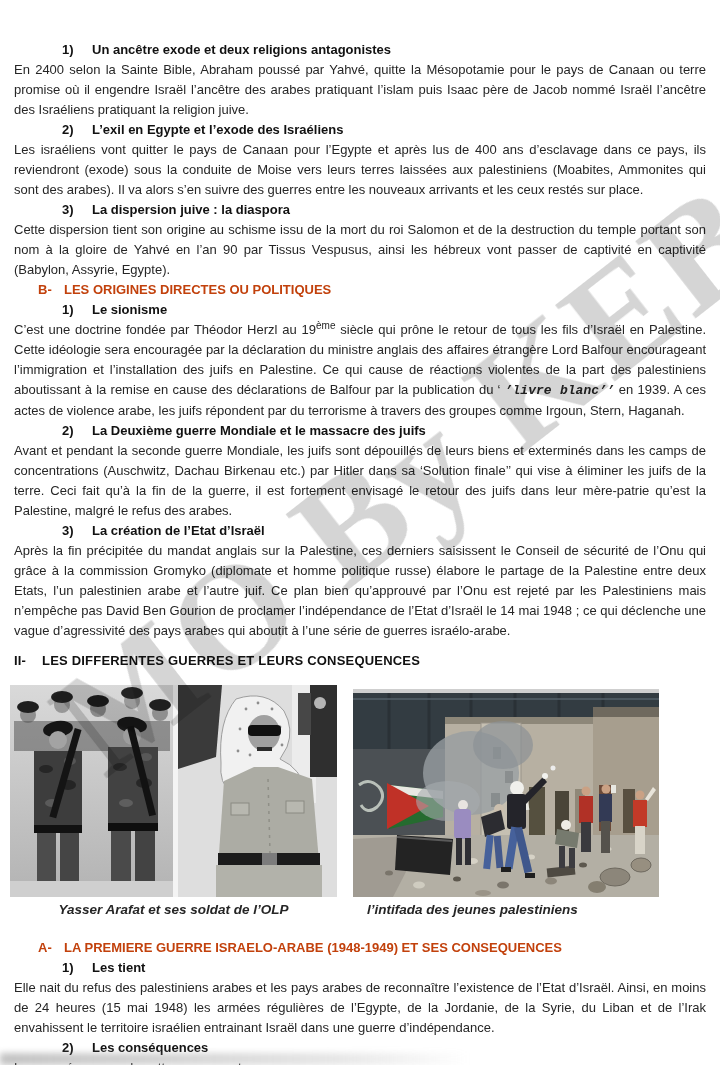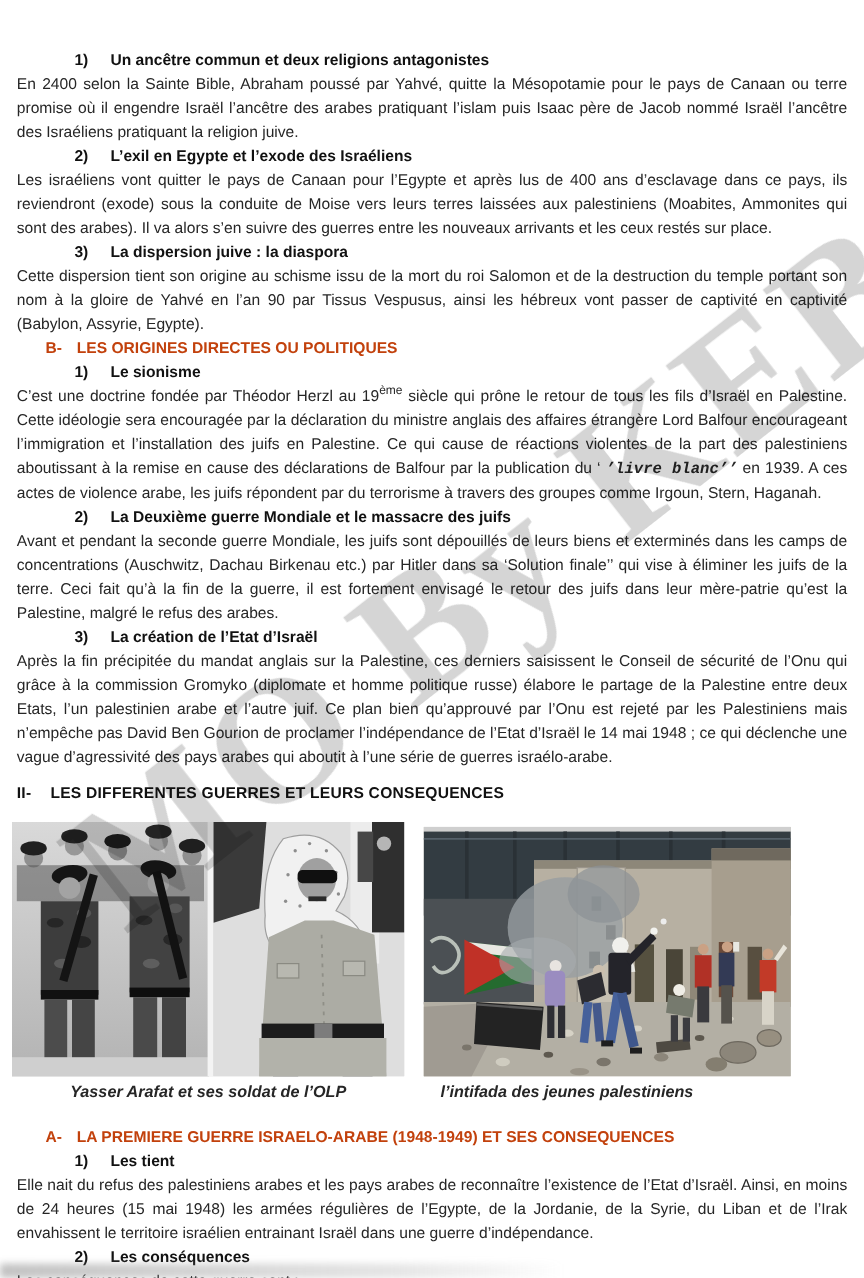--- a/index.html
+++ b/index.html
@@ -43,21 +43,21 @@
     filter:blur(3px);pointer-events:none;
   }
 </style>
 </head>
 <body>
 
 <div class="watermark">MO By KEB</div>
 
 <div class="page">
 
-  <p class="h-num"><span class="num">1)</span><span>Un ancêtre commun et deux religions antagonistes</span></p>
+  <p class="h-num"><span class="num">1)</span><span>Un ancêtre exode et deux religions antagonistes</span></p>
   <p class="para">En 2400 selon la Sainte Bible, Abraham poussé par Yahvé, quitte la Mésopotamie pour le pays de Canaan ou terre promise où il engendre Israël l’ancêtre des arabes pratiquant l’islam puis Isaac père de Jacob nommé Israël l’ancêtre des Israéliens pratiquant la religion juive.</p>
 
   <p class="h-num"><span class="num">2)</span><span>L’exil en Egypte  et l’exode des Israéliens</span></p>
   <p class="para">Les israéliens vont quitter le pays de Canaan pour l’Egypte et après lus de 400 ans d’esclavage dans ce pays, ils reviendront (exode) sous la conduite de Moise vers leurs terres laissées aux palestiniens (Moabites, Ammonites qui sont des arabes). Il va alors s’en suivre des guerres entre les nouveaux arrivants et les ceux restés sur place.</p>
 
   <p class="h-num"><span class="num">3)</span><span>La dispersion juive : la diaspora</span></p>
   <p class="para">Cette dispersion tient son origine au schisme issu de la mort du roi Salomon et de la destruction du temple portant son nom à la gloire de Yahvé en l’an 90 par Tissus Vespusus, ainsi les hébreux vont passer de captivité en captivité (Babylon, Assyrie, Egypte).</p>
 
   <p class="h-letter"><span class="num">B-</span><span>LES ORIGINES DIRECTES OU POLITIQUES</span></p>
 

